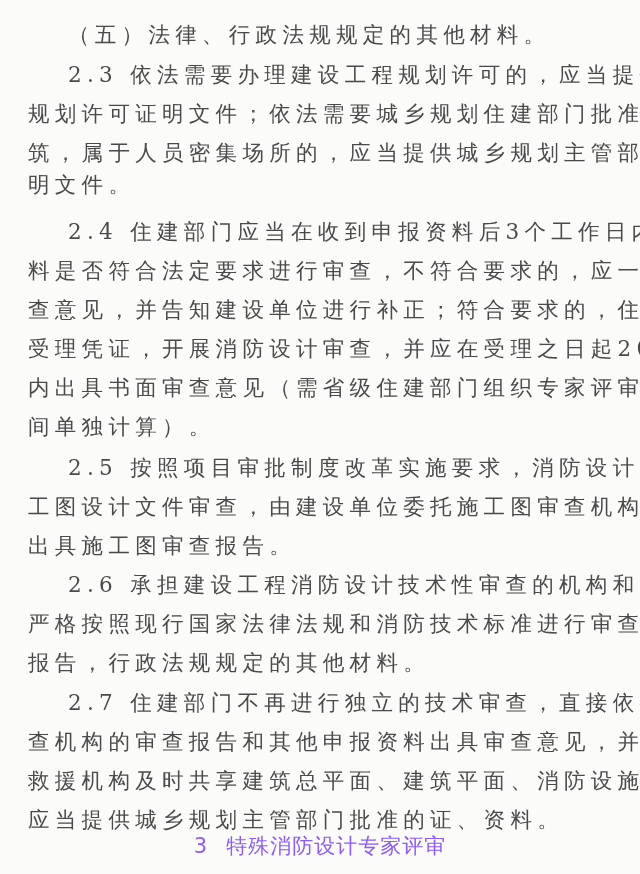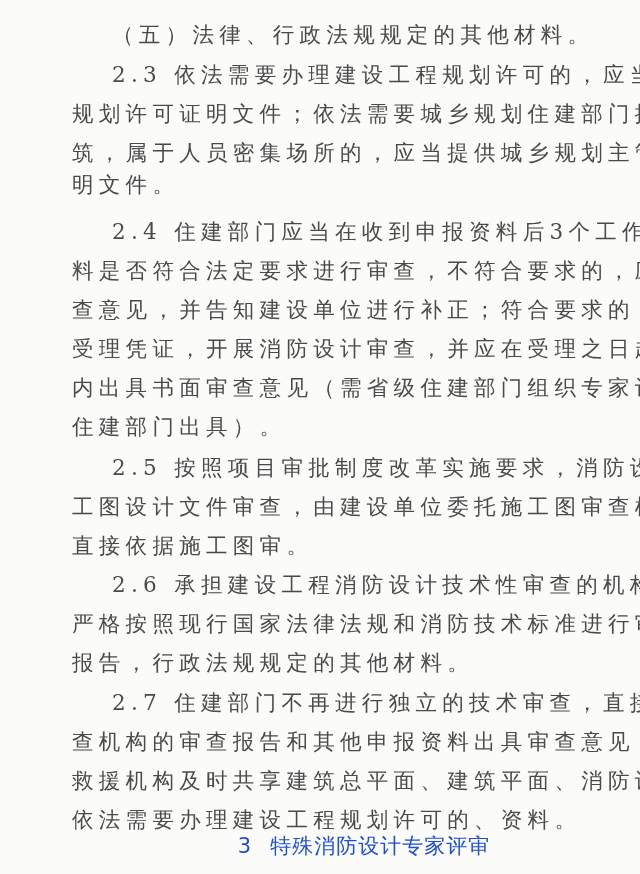--- a/index.html
+++ b/index.html
@@ -2,57 +2,57 @@
 <html><head>
 <meta charset="utf-8">
 <style>
   html, body { margin:0; padding:0; }
   body {
     width:640px; height:874px; overflow:hidden;
     background:#fbfbf9;
     font-family: "DejaVu Serif", "Liberation Serif", serif;
     color:#4a4a4a;
   }
-  .page { position:relative; width:540px; height:874px;margin-left:44px; }
+  .page { position:relative; width:540px; height:874px; }
   .line {
     position:absolute; left:28px; width:572px;
     font-size:21.5px; line-height:26px; white-space:nowrap;
     letter-spacing:5.3px;
   }
   .indent { left:68px; width:532px; }
   .heading {
     position:absolute; left:0; width:640px; text-align:center;
     font-family:"DejaVu Sans", "Liberation Sans", sans-serif;
-    font-size:21px; line-height:26px; color:#1d4ed8; letter-spacing:1px;
+    font-size:21px; line-height:26px; color:#8b5cf6; letter-spacing:1px;
   }
   .heading .num { margin-right:18px; }
 </style>
 </head>
 <body>
 
 <div class="page">
   <div id="lines">
       <div class="line indent" style="top: 22px;">（五）法律、行政法规规定的其他材料。</div>
       <div class="line indent" style="top: 62px;">2.3 依法需要办理建设工程规划许可的，应当提供建设工程</div>
       <div class="line" style="top: 101px;">规划许可证明文件；依法需要城乡规划住建部门批准的临时性建</div>
       <div class="line" style="top: 140px;">筑，属于人员密集场所的，应当提供城乡规划主管部门批准的证</div>
       <div class="line" style="top: 172px;">明文件。</div>
       <div class="line indent" style="top: 219px;">2.4 住建部门应当在收到申报资料后3个工作日内对申报材</div>
       <div class="line" style="top: 258px;">料是否符合法定要求进行审查，不符合要求的，应一次性提出审</div>
       <div class="line" style="top: 297px;">查意见，并告知建设单位进行补正；符合要求的，住建部门出具</div>
       <div class="line" style="top: 336px;">受理凭证，开展消防设计审查，并应在受理之日起20个工作日</div>
       <div class="line" style="top: 375px;">内出具书面审查意见（需省级住建部门组织专家评审的，评审时</div>
-      <div class="line" style="top: 414px;">住建部门出具）。</div>
+      <div class="line" style="top: 414px;">间单独计算）。</div>
       <div class="line indent" style="top: 455px;">2.5 按照项目审批制度改革实施要求，消防设计审查并入施</div>
       <div class="line" style="top: 494px;">工图设计文件审查，由建设单位委托施工图审查机构进行审查并</div>
-      <div class="line" style="top: 533px;">直接依据施工图审。</div>
+      <div class="line" style="top: 533px;">出具施工图审查报告。</div>
       <div class="line indent" style="top: 572px;">2.6 承担建设工程消防设计技术性审查的机构和人员应当</div>
       <div class="line" style="top: 611px;">严格按照现行国家法律法规和消防技术标准进行审查，出具审查</div>
       <div class="line" style="top: 650px;">报告，行政法规规定的其他材料。</div>
       <div class="line indent" style="top: 690px;">2.7 住建部门不再进行独立的技术审查，直接依据施工图审</div>
       <div class="line" style="top: 729px;">查机构的审查报告和其他申报资料出具审查意见，并与同级消防</div>
       <div class="line" style="top: 768px;">救援机构及时共享建筑总平面、建筑平面、消防设施系统图等与</div>
-      <div class="line" style="top: 807px;">依法需要办理建设工程规划许可的、资料。</div>
+      <div class="line" style="top: 807px;">应当提供城乡规划主管部门批准的证、资料。</div>
     </div>
   <div class="heading" id="heading" style="top: 833px;">
     <span class="num">3</span><span>特殊消防设计专家评审</span>
   </div>
 </div>
 
 </body></html>

